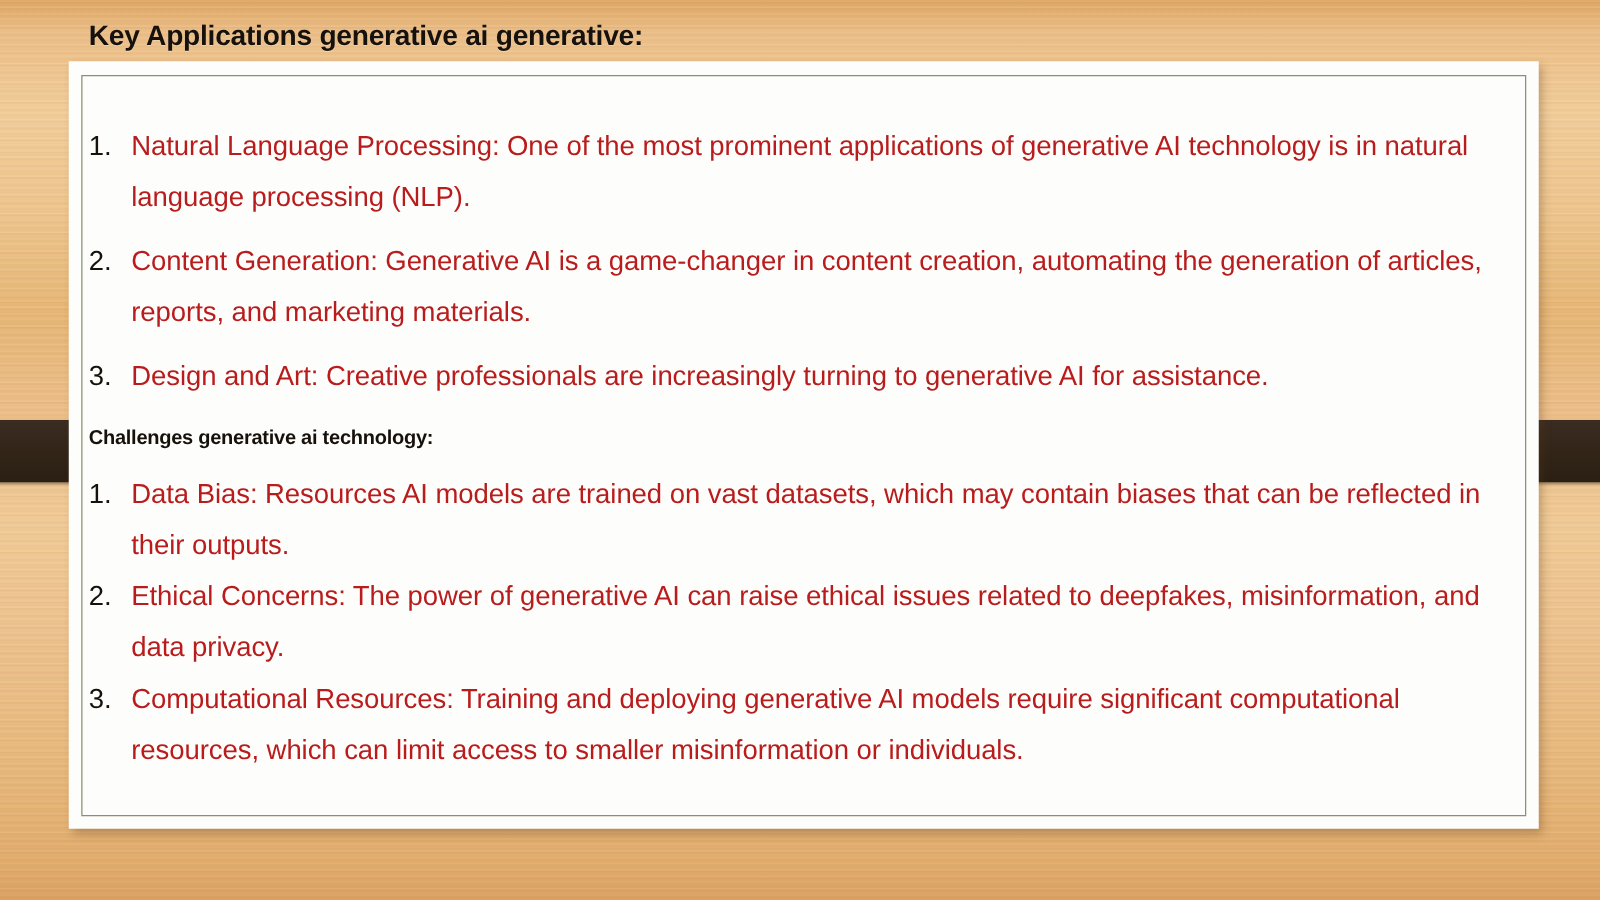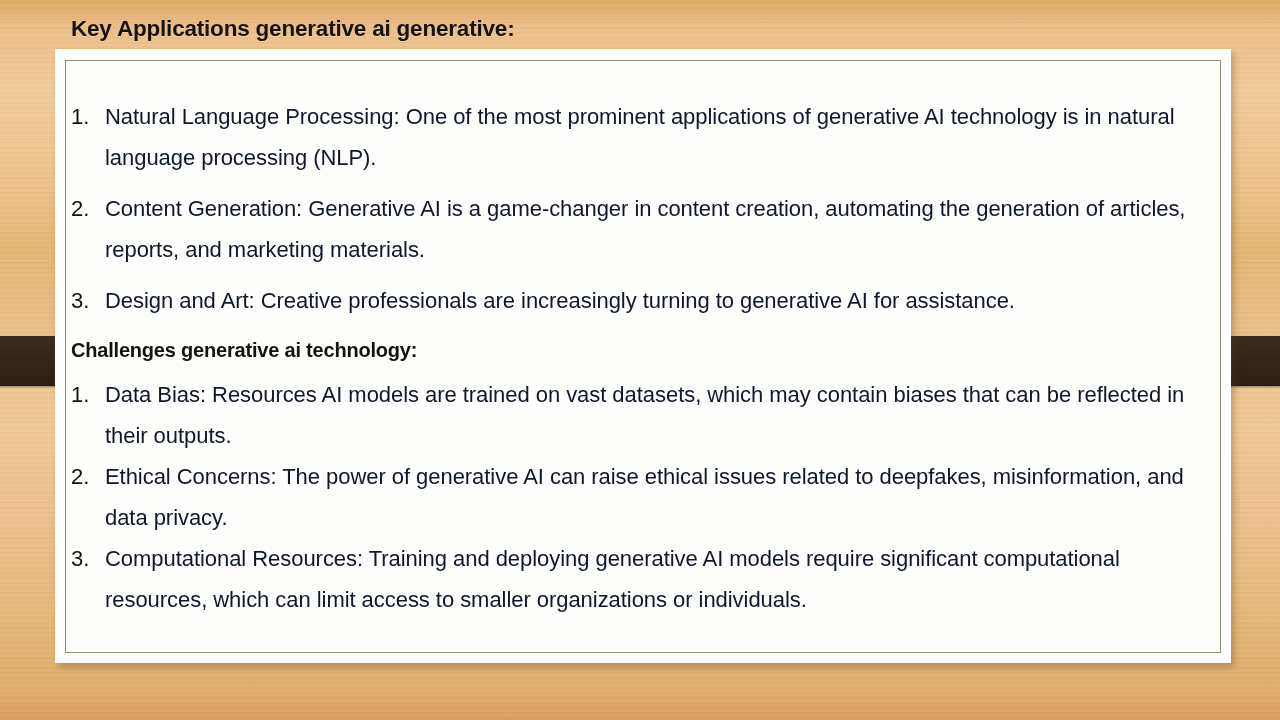--- a/index.html
+++ b/index.html
@@ -135,26 +135,26 @@
     width: 34px;
     font-size: 22px;
     line-height: 41px;
     color: #17110c;
     text-align: left;
   }
   .bullet-text {
     flex: 1 1 auto;
     font-size: 22px;
     line-height: 41px;
-    color: #0f172a;
+    color: #b91c1c;
     letter-spacing: -0.05px;
   }
 
   #subsection-title {
-    font-size: 20px;
+    font-size: 16px;
     font-weight: bold;
     color: #17110c;
     letter-spacing: -0.2px;
     line-height: 41px;
     margin: 9px 0 3px 0;
     white-space: nowrap;
   }
 
   #challenges-list { margin-top: 0; }
   #challenges-list li.bullet-item { margin-bottom: 0; }
@@ -199,19 +199,19 @@
       <li class="bullet-item">
         <span class="bullet-number">1.</span>
         <span class="bullet-text">Data Bias: Resources AI models are trained on vast datasets, which may contain biases that can be reflected in their outputs.</span>
       </li>
       <li class="bullet-item">
         <span class="bullet-number">2.</span>
         <span class="bullet-text">Ethical Concerns: The power of generative AI can raise ethical issues related to deepfakes, misinformation, and data privacy.</span>
       </li>
       <li class="bullet-item">
         <span class="bullet-number">3.</span>
-        <span class="bullet-text">Computational Resources: Training and deploying generative AI models require significant computational resources, which can limit access to smaller organizations or individuals.</span>
+        <span class="bullet-text">Computational Resources: Training and deploying generative AI models require significant computational resources, which can limit access to smaller misinformation or individuals.</span>
       </li>
     </ol>
 
   </div>
 
 </div>
 
 </body></html>

